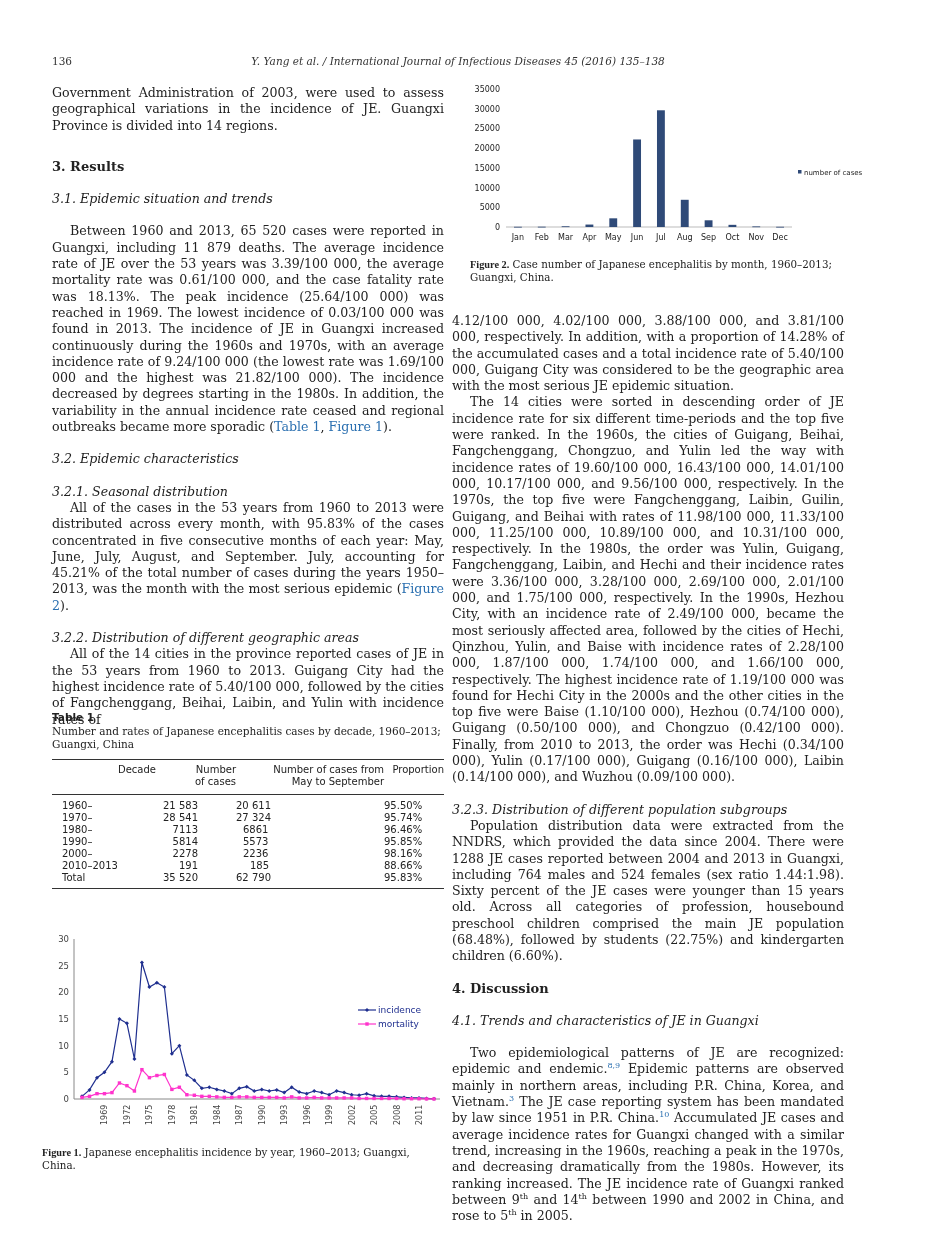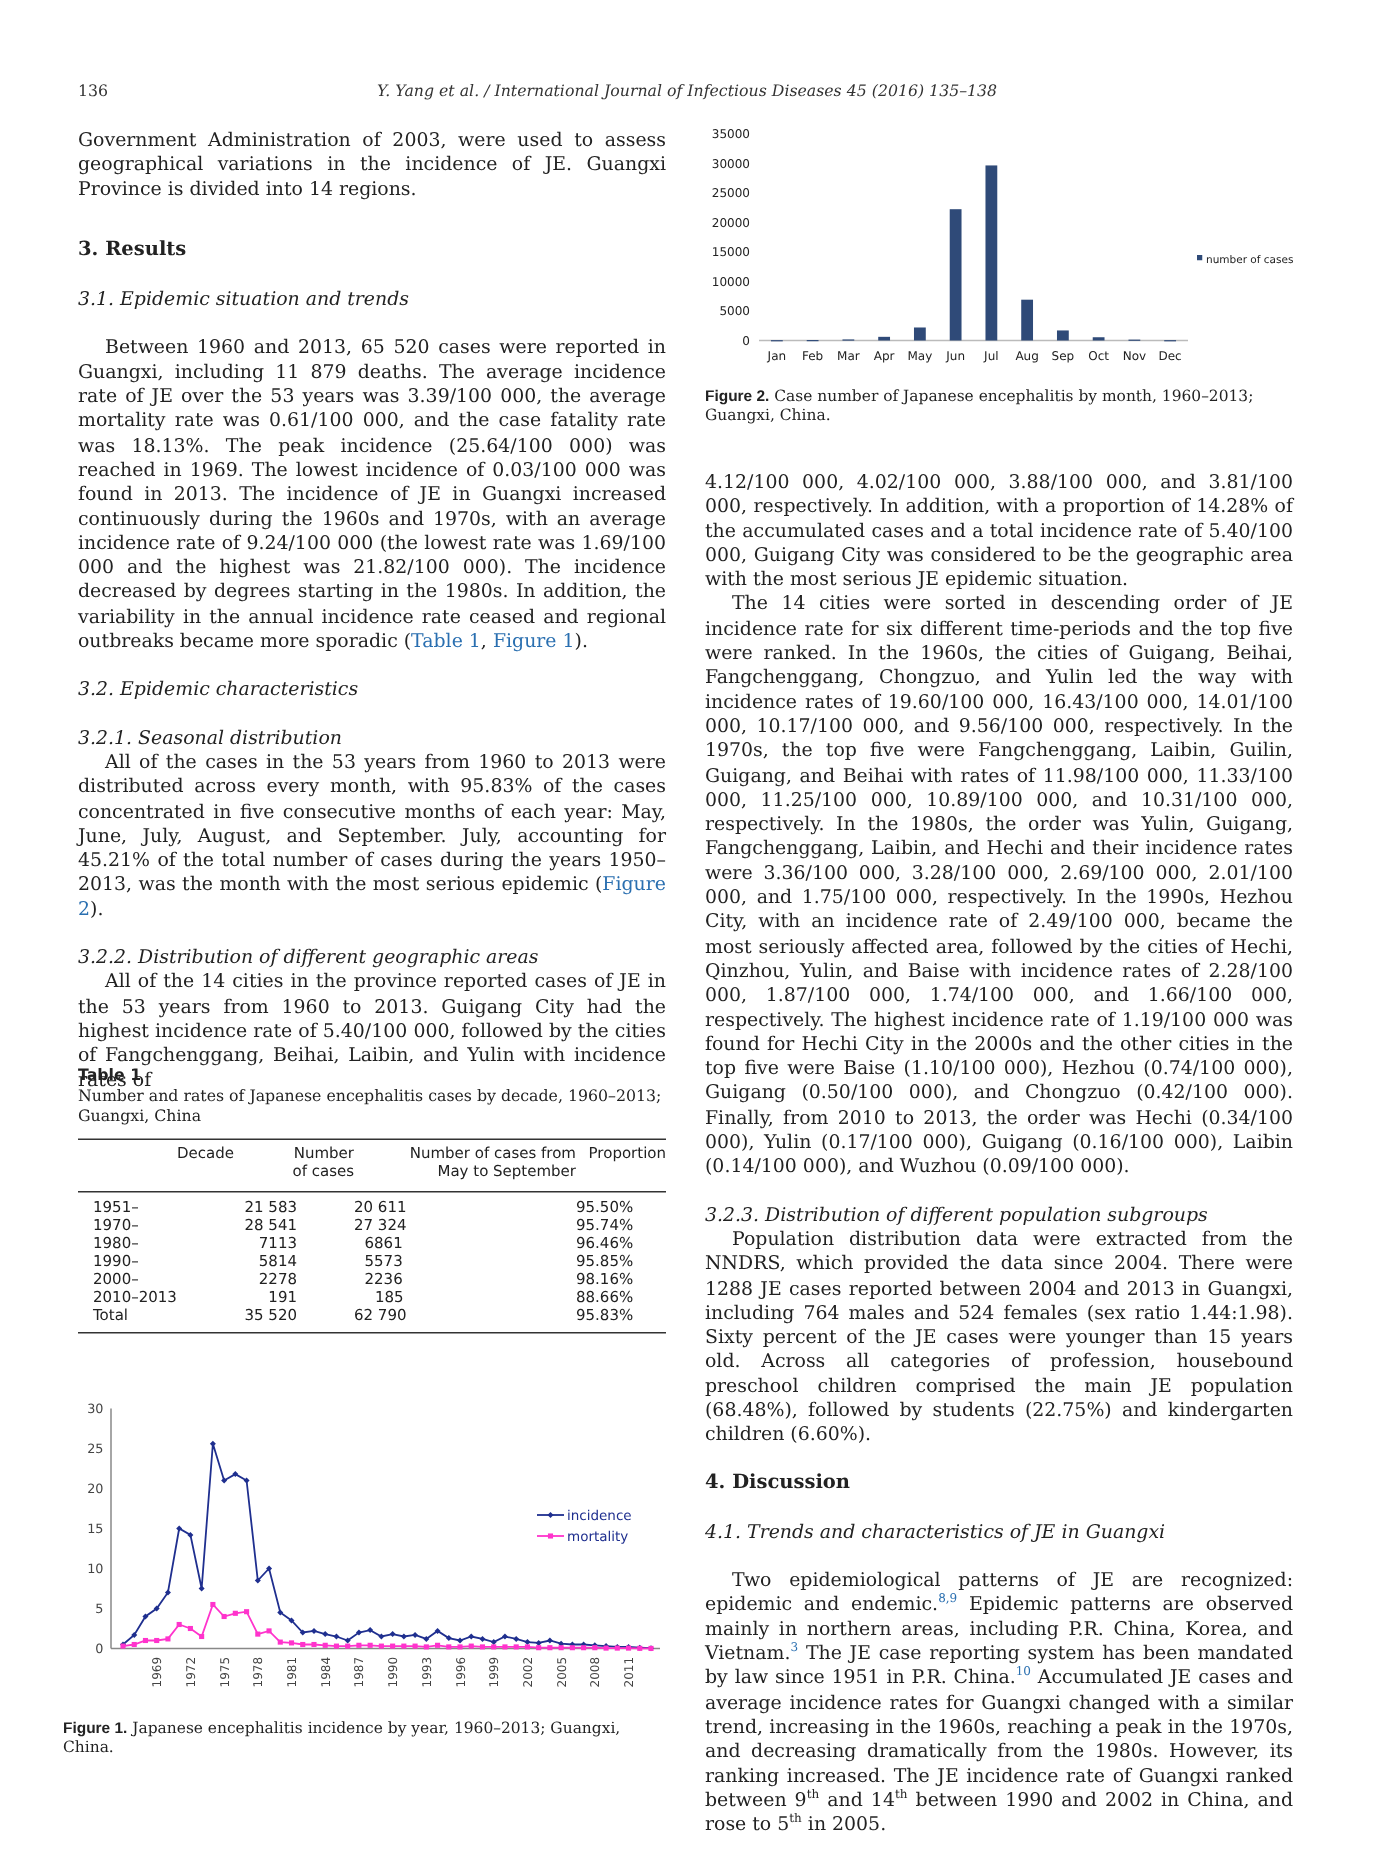--- a/index.html
+++ b/index.html
@@ -20,21 +20,21 @@
   table.t1 { position:absolute; left:52px; top:759px; width:392px; border-collapse:collapse; font-family:"DejaVu Sans", sans-serif; font-size:10px; line-height:12px; }
   table.t1 th { font-weight:normal; text-align:right; vertical-align:top; padding:4px 0 6px 0; border-top:1px solid #333; border-bottom:1px solid #333; }
   table.t1 td { padding:0; }
   table.t1 tbody tr:first-child td { padding-top:5px; }
   table.t1 tbody tr:last-child td { padding-bottom:4px; border-bottom:1px solid #333; }
   .c1 { width:94px; padding-left:10px !important; }
   
   .fig1 { position:absolute; left:52px; top:930px; width:392px; height:200px; }
   .fig2 { position:absolute; left:470px; top:82px; width:400px; height:170px; }
   .caption { position:absolute; font-size:10.3px; line-height:13px; }
-  .caption b { font-family:Liberation Sans, sans-serif; }
+  .caption b { font-family:Liberation Serif, serif; }
   svg text { font-family:"DejaVu Sans", sans-serif; }
 </style>
 </head>
 <body>
 
 <div class="running-head">
   <span class="pg">136</span>
   <span class="jr">Y. Yang et al. / International Journal of Infectious Diseases 45 (2016) 135–138</span>
 </div>
 
@@ -64,21 +64,21 @@
   <thead>
     <tr>
       <th class="c1"><span>Decade</span></th>
       <th style="width:80px"><span>Number</span><br><span>of cases</span></th>
       <th style="width:148px"><span>Number of cases from</span><br><span>May to September</span></th>
       <th><span>Proportion</span></th>
     </tr>
   </thead>
   <tbody>
     <tr>
-        <td class="c1">1951–</td>
+        <td class="c1">1960–</td>
         <td style="text-align:right;padding-right:38px">21 583</td>
         <td style="text-align:left;padding-left:0">20 611</td>
         <td>95.50%</td>
       </tr>
     <tr>
         <td class="c1">1970–</td>
         <td style="text-align:right;padding-right:38px">28 541</td>
         <td>27 324</td>
         <td>95.74%</td>
       </tr>
@@ -289,21 +289,21 @@
       <text x="310.0833333333333" y="158" font-size="8" text-anchor="middle" fill="#222">Dec</text>
       <rect x="328" y="88" width="3.5" height="3.5" fill="#2f4a78"></rect>
       <text x="334" y="93" font-size="7" fill="#222">number of cases</text>
     </svg>
 </div>
 <div class="caption" style="left:470px; top:258px; width:392px;">
   <b>Figure 2.</b>
   <span>Case number of Japanese encephalitis by month, 1960–2013; Guangxi, China.</span>
 </div>
 
-<div class="col" style="left:470px; top:313px;">
+<div class="col" style="left:452px; top:313px;">
   <p>4.12/100 000, 4.02/100 000, 3.88/100 000, and 3.81/100 000, respectively. In addition, with a proportion of 14.28% of the accumulated cases and a total incidence rate of 5.40/100 000, Guigang City was considered to be the geographic area with the most serious JE epidemic situation.</p>
   <p class="indent">The 14 cities were sorted in descending order of JE incidence rate for six different time-periods and the top five were ranked. In the 1960s, the cities of Guigang, Beihai, Fangchenggang, Chongzuo, and Yulin led the way with incidence rates of 19.60/100 000, 16.43/100 000, 14.01/100 000, 10.17/100 000, and 9.56/100 000, respectively. In the 1970s, the top five were Fangchenggang, Laibin, Guilin, Guigang, and Beihai with rates of 11.98/100 000, 11.33/100 000, 11.25/100 000, 10.89/100 000, and 10.31/100 000, respectively. In the 1980s, the order was Yulin, Guigang, Fangchenggang, Laibin, and Hechi and their incidence rates were 3.36/100 000, 3.28/100 000, 2.69/100 000, 2.01/100 000, and 1.75/100 000, respectively. In the 1990s, Hezhou City, with an incidence rate of 2.49/100 000, became the most seriously affected area, followed by the cities of Hechi, Qinzhou, Yulin, and Baise with incidence rates of 2.28/100 000, 1.87/100 000, 1.74/100 000, and 1.66/100 000, respectively. The highest incidence rate of 1.19/100 000 was found for Hechi City in the 2000s and the other cities in the top five were Baise (1.10/100 000), Hezhou (0.74/100 000), Guigang (0.50/100 000), and Chongzuo (0.42/100 000). Finally, from 2010 to 2013, the order was Hechi (0.34/100 000), Yulin (0.17/100 000), Guigang (0.16/100 000), Laibin (0.14/100 000), and Wuzhou (0.09/100 000).</p>
   <p style="height:16px"></p>
   <p class="h-sub">3.2.3. Distribution of different population subgroups</p>
   <p class="indent">Population distribution data were extracted from the NNDRS, which provided the data since 2004. There were 1288 JE cases reported between 2004 and 2013 in Guangxi, including 764 males and 524 females (sex ratio 1.44:1.98). Sixty percent of the JE cases were younger than 15 years old. Across all categories of profession, housebound preschool children comprised the main JE population (68.48%), followed by students (22.75%) and kindergarten children (6.60%).</p>
   <p style="height:16px"></p>
   <p class="h-sec">4. Discussion</p>
   <p style="height:16px"></p>
   <p class="h-sub">4.1. Trends and characteristics of JE in Guangxi</p>
   <p style="height:16px"></p>

